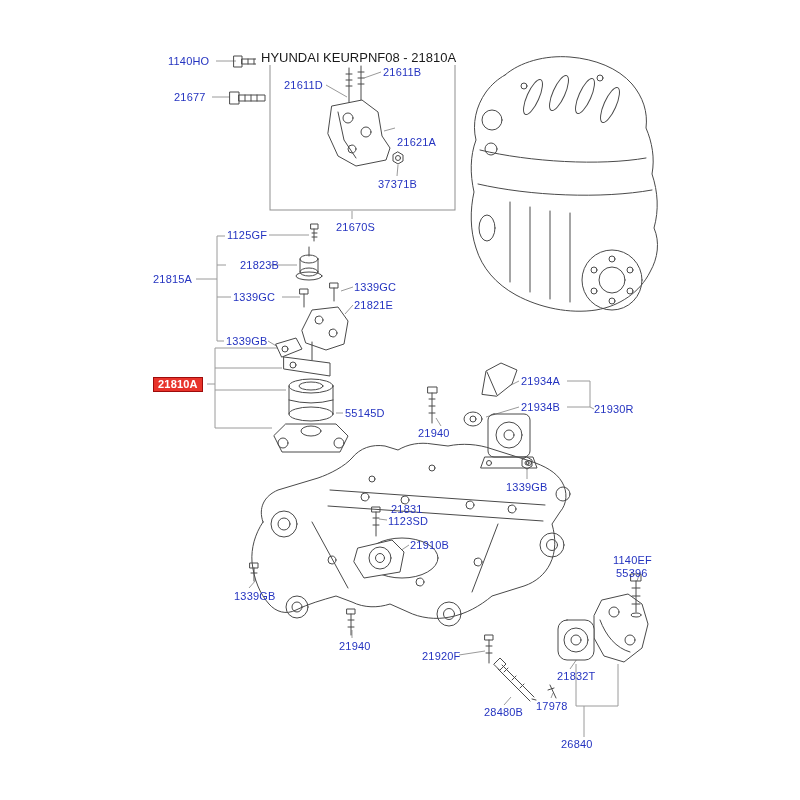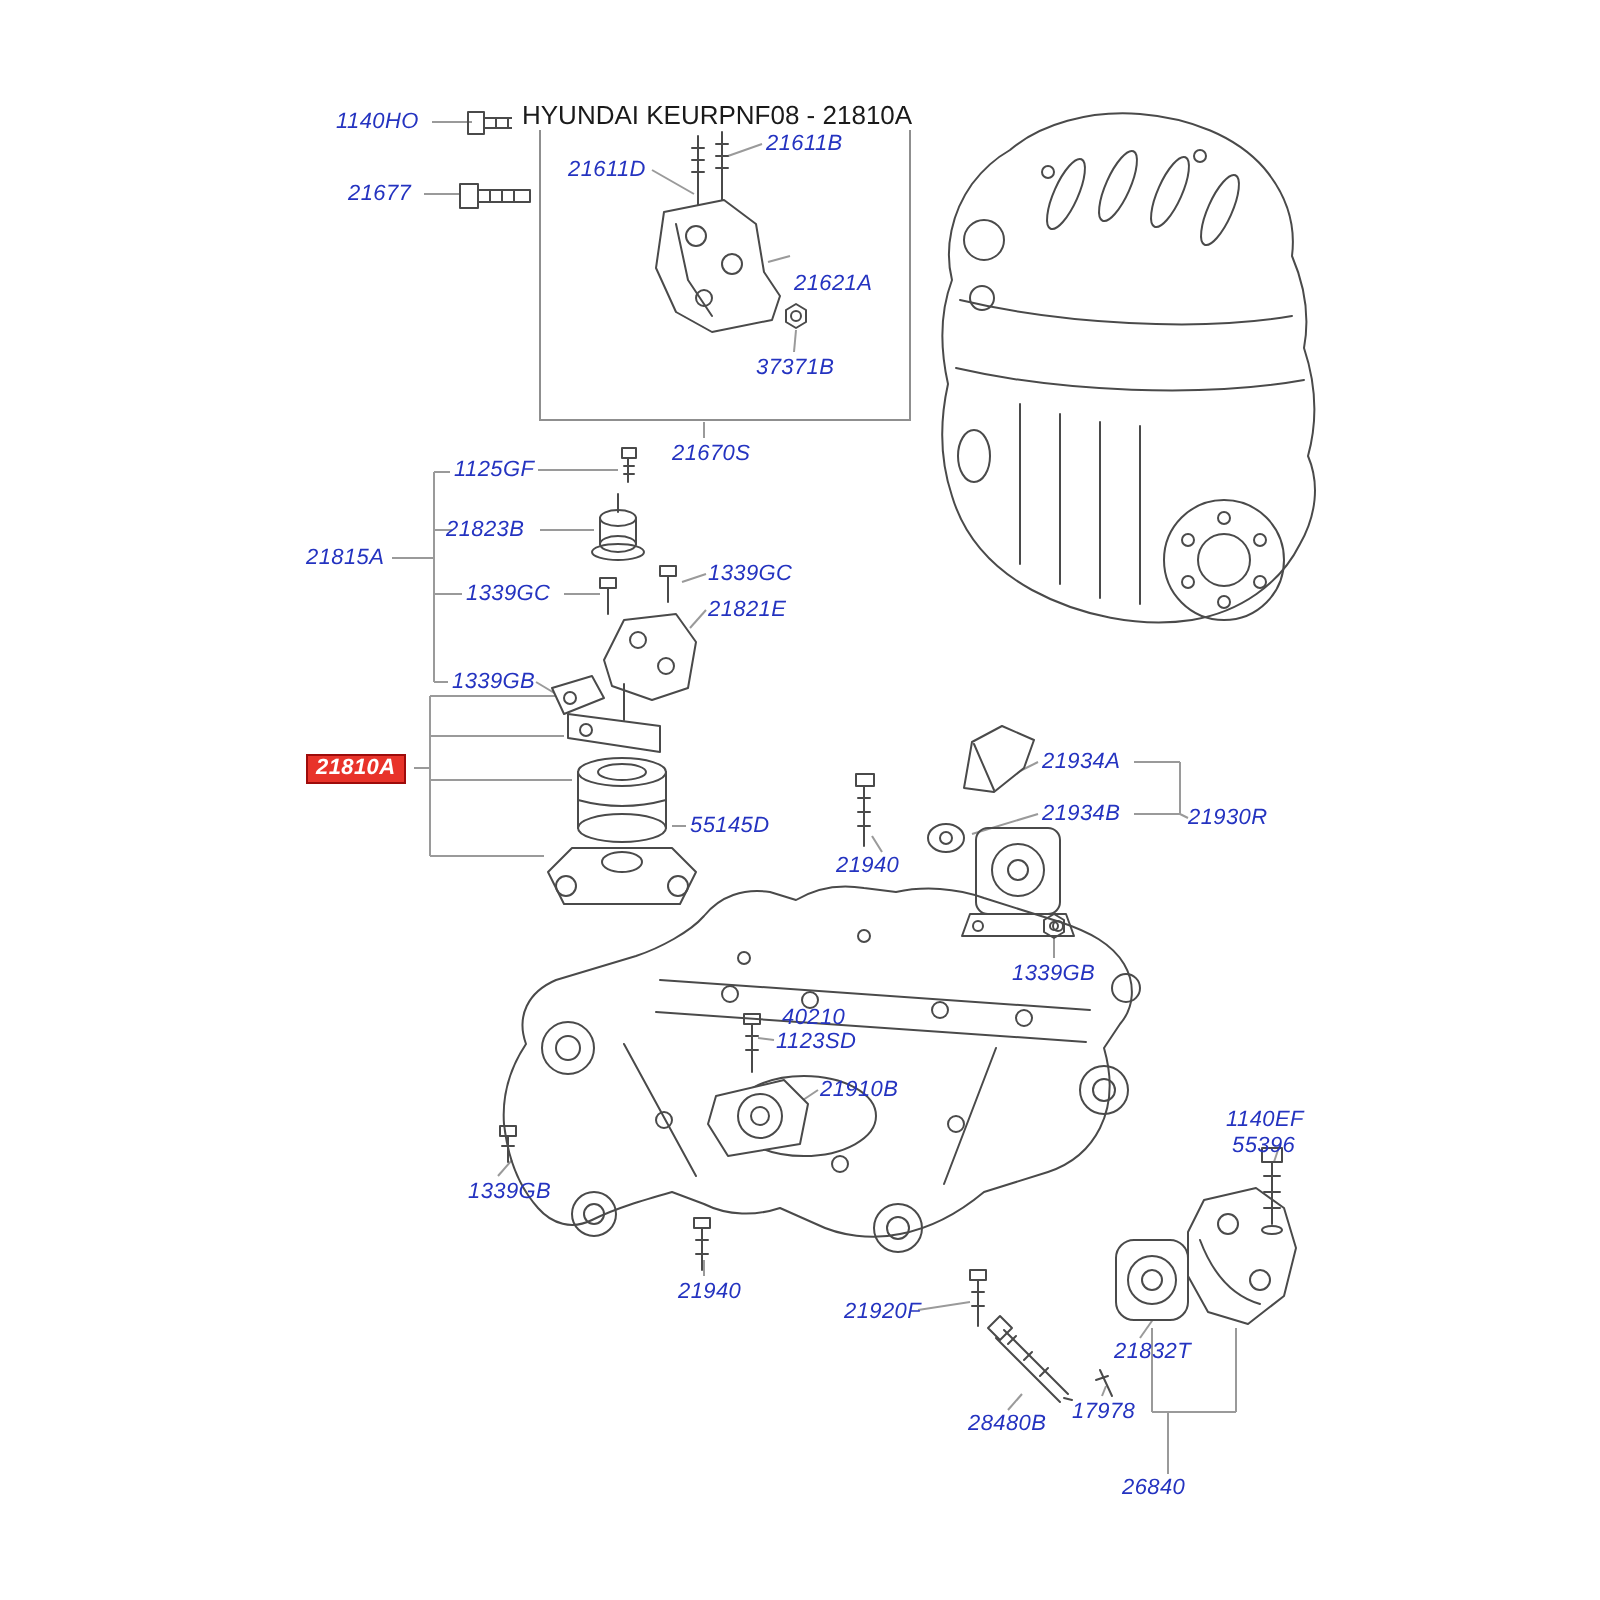--- a/index.html
+++ b/index.html
@@ -9,21 +9,21 @@
   html,body{margin:0;padding:0;background:var(--bg);}
   body{width:800px;height:800px;font-family:"Liberation Sans",sans-serif;}
   .canvas{position:relative;width:800px;height:800px;background:var(--bg);overflow:hidden;}
   svg{position:absolute;left:0;top:0;}
   .part{stroke:var(--line);fill:none;stroke-width:1;stroke-linejoin:round;stroke-linecap:round;}
   .part .part-filled{fill:#ffffff;}
   .leader{stroke:var(--leader);fill:none;stroke-width:1;}
   .boxline{stroke:var(--box);fill:none;stroke-width:1;}
   .plabel{
     position:absolute;font-size:11px;line-height:13px;color:var(--label);
-    white-space:nowrap;letter-spacing:0.2px;cursor:pointer;font-style:italic;
+    white-space:nowrap;letter-spacing:0.2px;cursor:pointer;
   }
   .plabel.hl{
     background:var(--hl-bg);color:var(--hl-text);border:1px solid var(--hl-border);
     padding:0 4px;font-weight:bold;
   }
   .diagram-title{
     position:absolute;left:256px;top:50px;font-size:13px;color:var(--title);
     background:var(--bg);padding:0 5px;white-space:nowrap;
   }
 </style>
@@ -221,34 +221,34 @@
   <div class="diagram-title">HYUNDAI KEURPNF08 - 21810A</div>
 
   <div class="plabel" style="left:168px;top:55px">1140HO</div>
   <div class="plabel" style="left:174px;top:91px">21677</div>
   <div class="plabel" style="left:284px;top:79px">21611D</div>
   <div class="plabel" style="left:383px;top:66px">21611B</div>
   <div class="plabel" style="left:397px;top:136px">21621A</div>
   <div class="plabel" style="left:378px;top:178px">37371B</div>
   <div class="plabel" style="left:336px;top:221px">21670S</div>
   <div class="plabel" style="left:227px;top:229px">1125GF</div>
-  <div class="plabel" style="left:223px;top:259px">21823B</div>
+  <div class="plabel" style="left:240px;top:259px">21823B</div>
   <div class="plabel" style="left:153px;top:273px">21815A</div>
   <div class="plabel" style="left:233px;top:291px">1339GC</div>
   <div class="plabel" style="left:354px;top:281px">1339GC</div>
   <div class="plabel" style="left:354px;top:299px">21821E</div>
   <div class="plabel" style="left:226px;top:335px">1339GB</div>
   <div class="plabel hl" style="left:153px;top:377px">21810A</div>
   <div class="plabel" style="left:345px;top:407px">55145D</div>
   <div class="plabel" style="left:521px;top:375px">21934A</div>
   <div class="plabel" style="left:521px;top:401px">21934B</div>
   <div class="plabel" style="left:594px;top:403px">21930R</div>
   <div class="plabel" style="left:418px;top:427px">21940</div>
   <div class="plabel" style="left:506px;top:481px">1339GB</div>
-  <div class="plabel" style="left:391px;top:503px">40210</div>
+  <div class="plabel" style="left:391px;top:503px">21831</div>
   <div class="plabel" style="left:388px;top:515px">1123SD</div>
   <div class="plabel" style="left:410px;top:539px">21910B</div>
   <div class="plabel" style="left:234px;top:590px">1339GB</div>
   <div class="plabel" style="left:339px;top:640px">21940</div>
   <div class="plabel" style="left:422px;top:650px">21920F</div>
   <div class="plabel" style="left:613px;top:554px">1140EF</div>
   <div class="plabel" style="left:616px;top:567px">55396</div>
   <div class="plabel" style="left:557px;top:670px">21832T</div>
   <div class="plabel" style="left:536px;top:700px">17978</div>
   <div class="plabel" style="left:484px;top:706px">28480B</div>

